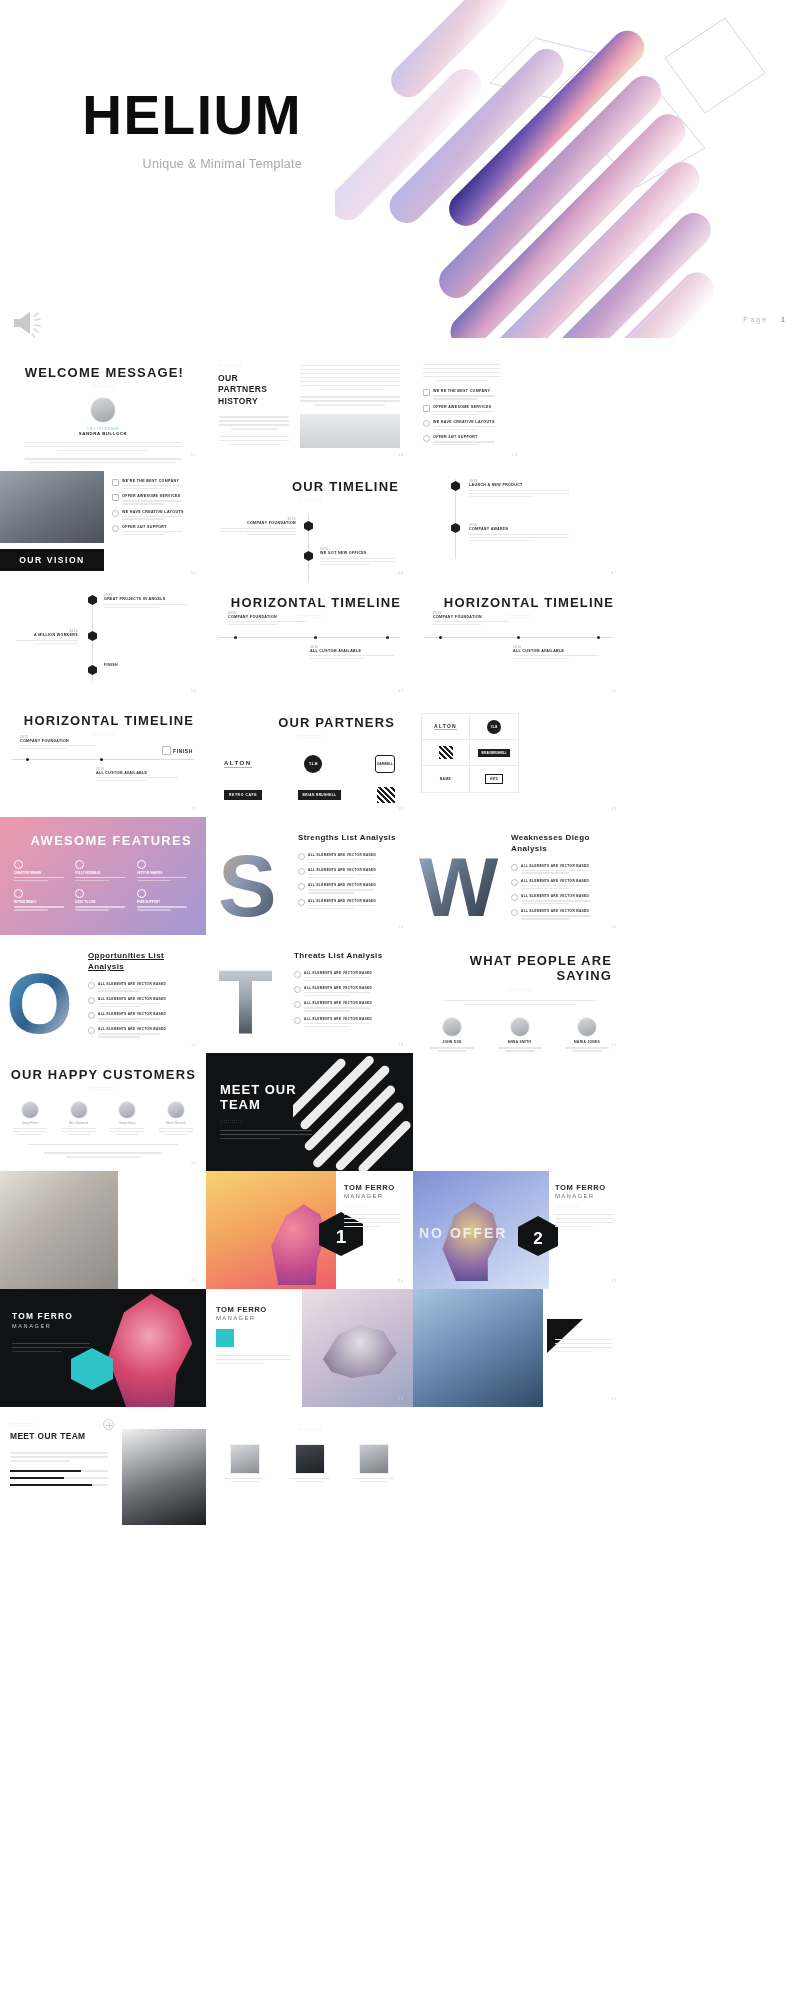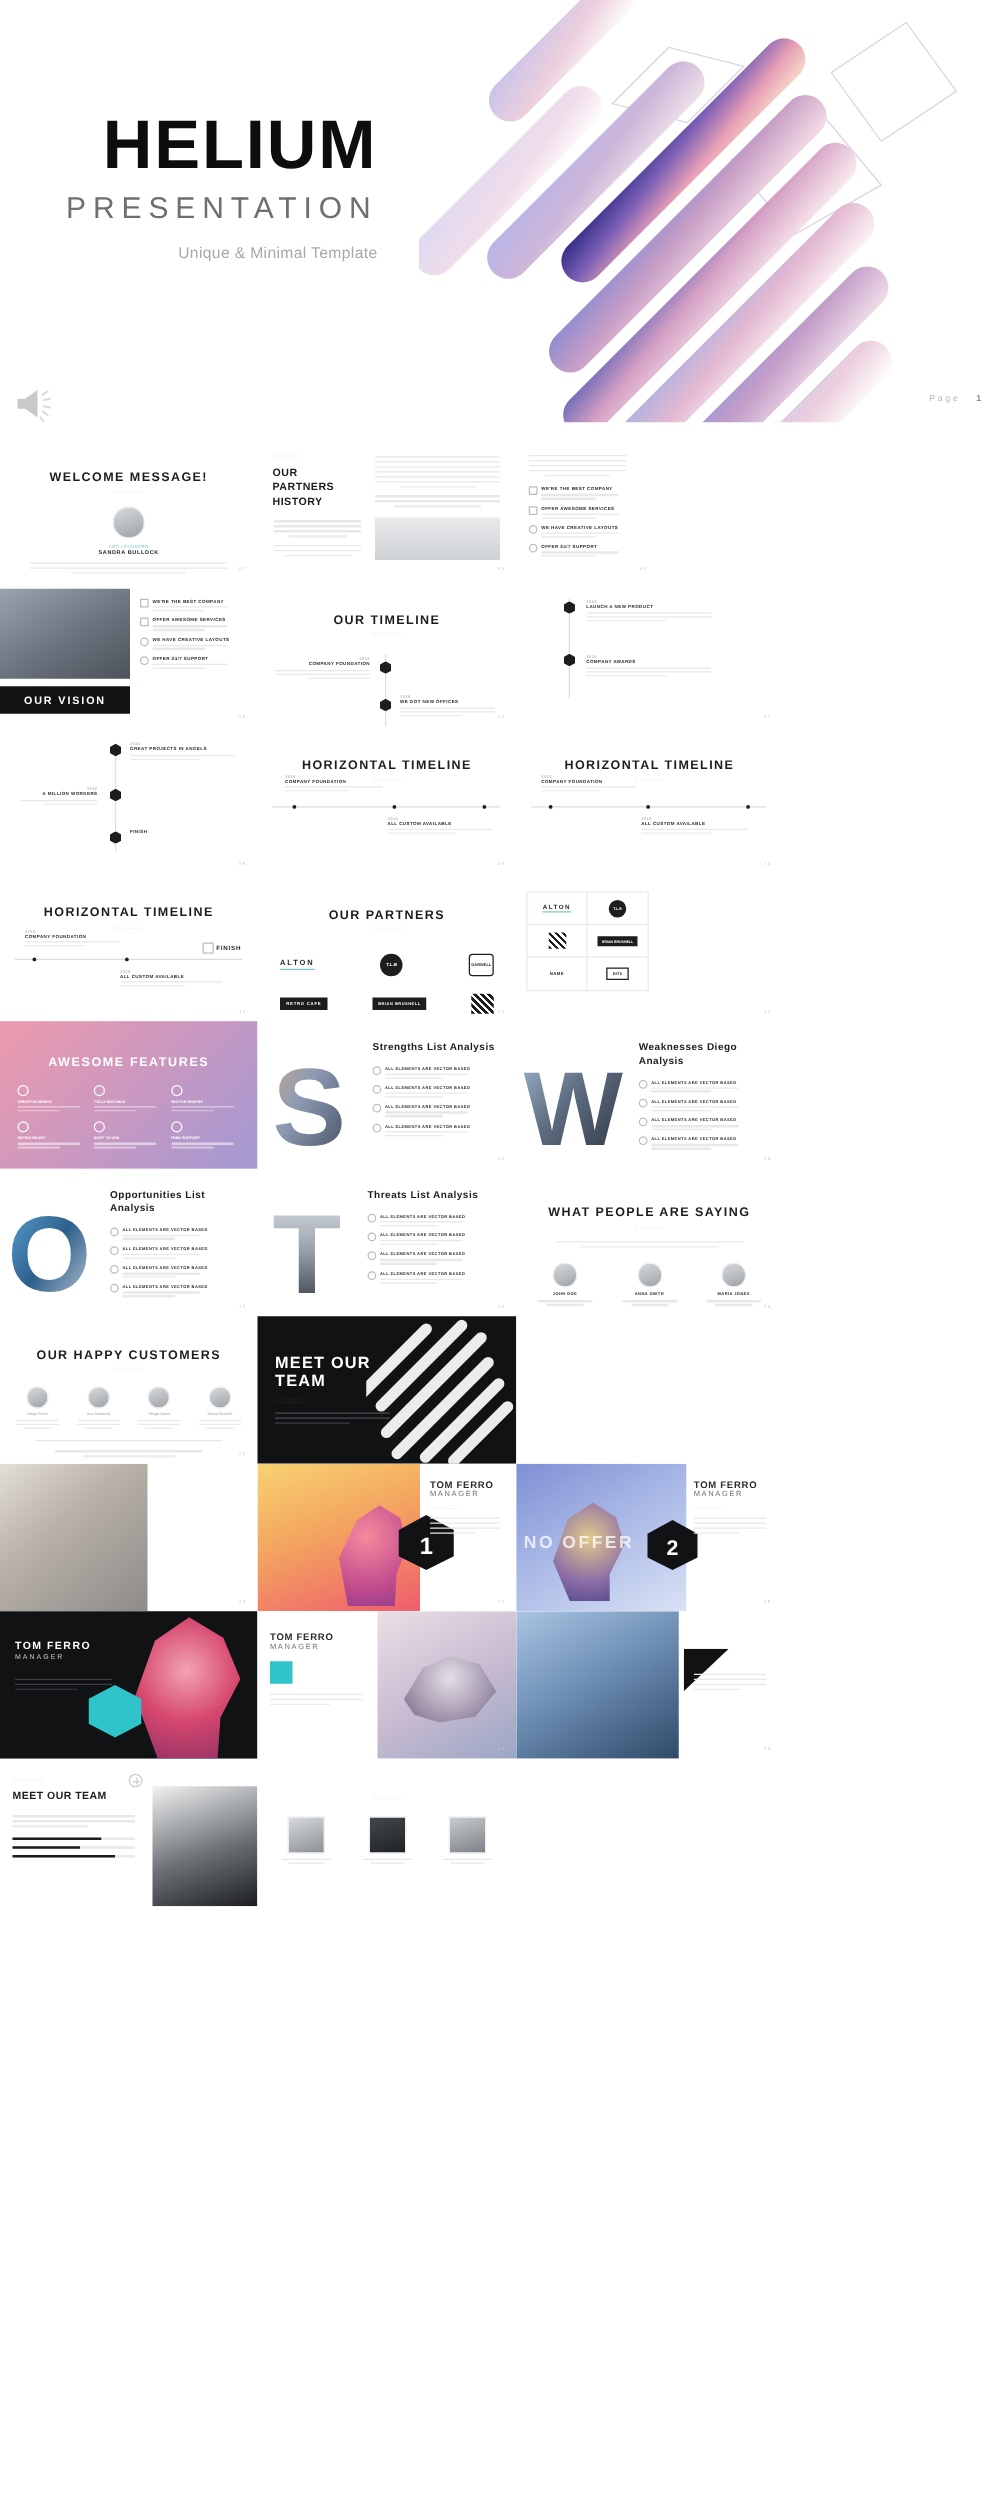--- a/index.html
+++ b/index.html
@@ -95,26 +95,25 @@
 
   .slide::after {
     content: "";
     position: absolute;
     inset: 0;
     pointer-events: none;
   }
 
   
   .s-title {
-    font-size: 10px;
+    font-size: 13px;
     font-weight: bold;
     letter-spacing: 1.15px;
-    text-align: center;
+    text-align: right;
     color: #1d1d1d;
-    margin-top: 12px;
   }
   .s-title-l {
     font-size: 8.5px;
     font-weight: bold;
     letter-spacing: .4px;
     color: #1d1d1d;
     line-height: 1.35;
   }
   .dots {
     margin: 3px auto 0;
@@ -206,21 +205,20 @@
   .plus::before { left:2.4px; top:5px; width:6px; height:.9px; }
   .plus::after  { top:2.4px; left:5px; height:6px; width:.9px; }
 </style>
 </head>
 <body>
 
 <section class="hero">
 
   <div class="hero-text">
     <div class="hero-title">HELIUM</div>
-    <div class="hero-sub">PRESENTATION</div>
     <div class="hero-tag">Unique &amp; Minimal Template</div>
   </div>
 
   <div class="hero-art">
     <svg width="480" height="360" viewBox="0 0 480 360">
       <defs>
         <linearGradient id="g1" x1="0" y1="0" x2="1" y2="1">
           <stop offset="0%" stop-color="#b8b5e8"></stop>
             <stop offset="50%" stop-color="#cdb6d9"></stop>
             <stop offset="100%" stop-color="#f0e3ea"></stop>
@@ -875,21 +873,21 @@
                 <linearGradient id="lo" x1="0" y1="0" x2="1" y2="1">
               <stop offset="0%" stop-color="#5fa9d8"></stop>
                   <stop offset="50%" stop-color="#2e5f8c"></stop>
                   <stop offset="100%" stop-color="#cfd6de"></stop>
                 </linearGradient>
               </defs>
             <text x="0" y="72" font-family="Liberation Sans, sans-serif" font-size="86" font-weight="bold" fill="url(#lo)">O</text>
           </svg>
         </div>
         <div style="flex:1;">
-          <div class="s-title-l" style="font-size:8px;">Opportunities List Analysis</div>
+          <div class="s-title-l" style="font-size:8px;text-decoration:underline;">Opportunities List Analysis</div>
           <div style="margin-top:9px;">
             <div class="feat-row">
                 <div class="feat-ic r"></div>
               <div>
                   <div class="feat-h" style="font-size:3.2px">ALL ELEMENTS ARE VECTOR BASED</div>
                 <div class="ln" style="width:62px;margin:2px 0 1.5px"></div>
                   <div class="ln" style="width:42px;margin:0"></div>
                 </div>
               </div>
             <div class="feat-row">

